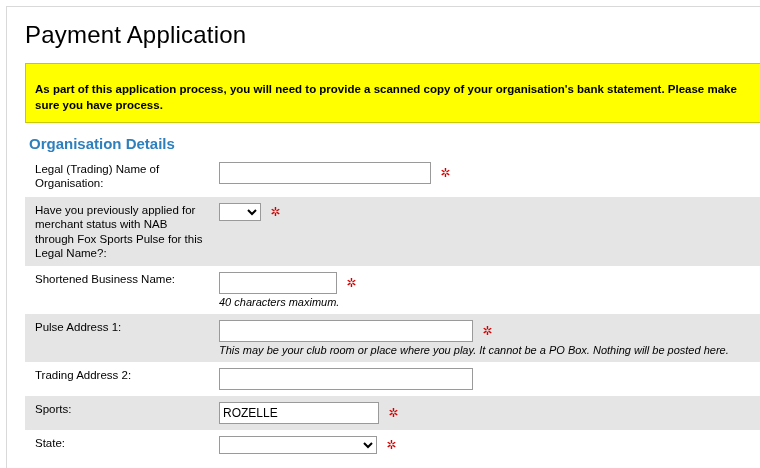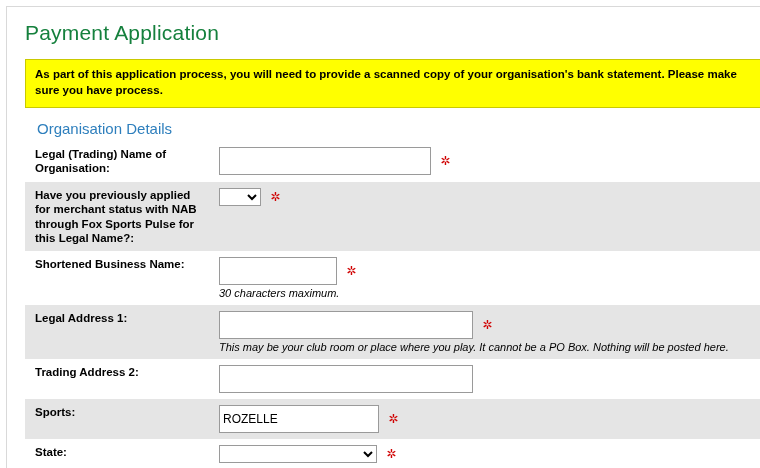--- a/index.html
+++ b/index.html
@@ -28,77 +28,78 @@
     bottom: 0;
     border-left: 1px solid #d9d9d9;
     border-top: 1px solid #d9d9d9;
     background: #ffffff;
     overflow: hidden;
   }
   .content {
     padding: 14px 0 0 18px;
   }
   h1.page-title {
-    font-size: 21px;
+    font-size: 24px;
     font-weight: normal;
-    color: #15803d;
+    color: #000000;
     margin: 0 0 14px 0;
     letter-spacing: 0.2px;
   }
   .notice {
     background: #ffff00;
     border: 1px solid #c9c900;
     padding: 7px 9px 9px 9px;
     margin-right: 0;
     width: 742px;
     box-sizing: border-box;
     color: #000;
   }
   .notice p {
     margin: 0;
     font-size: 11.5px;
     line-height: 1.35;
   }
   .notice p.bold {
     font-weight: bold;
+    margin-top: 11px;
   }
   h2.section-title {
     font-size: 15px;
-    font-weight: normal;
+    font-weight: bold;
     color: #2e7fbd;
-    margin: 12px 0 4px 12px;
+    margin: 12px 0 4px 4px;
   }
   .form-table {
     border-collapse: collapse;
     width: 742px;
     table-layout: fixed;
   }
   .form-table tr.alt td {
     background: #e5e5e5;
   }
   .form-table td {
     vertical-align: top;
     padding: 6px 6px 6px 10px;
     font-size: 11.5px;
   }
   .form-table td.label {
     width: 170px;
-    font-weight: bold;
+    font-weight: normal;
     color: #000;
     line-height: 1.25;
   }
   .form-table td.field {
     padding-left: 8px;
   }
   input.text {
     font-family: "Liberation Sans", sans-serif;
     font-size: 12px;
     border: 1px solid #9a9a9a;
     background: #ffffff;
-    height: 28px;
+    height: 22px;
     box-sizing: border-box;
     padding: 1px 3px;
     vertical-align: middle;
   }
   input.w-long { width: 212px; }
   input.w-short { width: 118px; }
   input.w-street { width: 254px; }
   input.w-addr2 { width: 254px; }
   input.w-suburb { width: 160px; }
   select.sel {
@@ -169,26 +170,26 @@
             </td>
           </tr>
 
           <tr>
             <td class="label">Shortened Business Name:</td>
             <td class="field">
               <span class="row-inline">
                 <input class="text w-short" type="text" value="" style="">
                 <span class="req">✲</span>
               </span>
-              <span class="hint">30 characters maximum.</span>
+              <span class="hint">40 characters maximum.</span>
             </td>
           </tr>
 
           <tr class="alt">
-            <td class="label">Legal Address 1:</td>
+            <td class="label">Pulse Address 1:</td>
             <td class="field">
               <span class="row-inline">
                 <input class="text w-street" type="text" value="" style="">
                 <span class="req">✲</span>
               </span>
               <span class="hint">This may be your club room or place where you play. It cannot be a PO Box. Nothing will be posted here.</span>
             </td>
           </tr>
 
           <tr>

